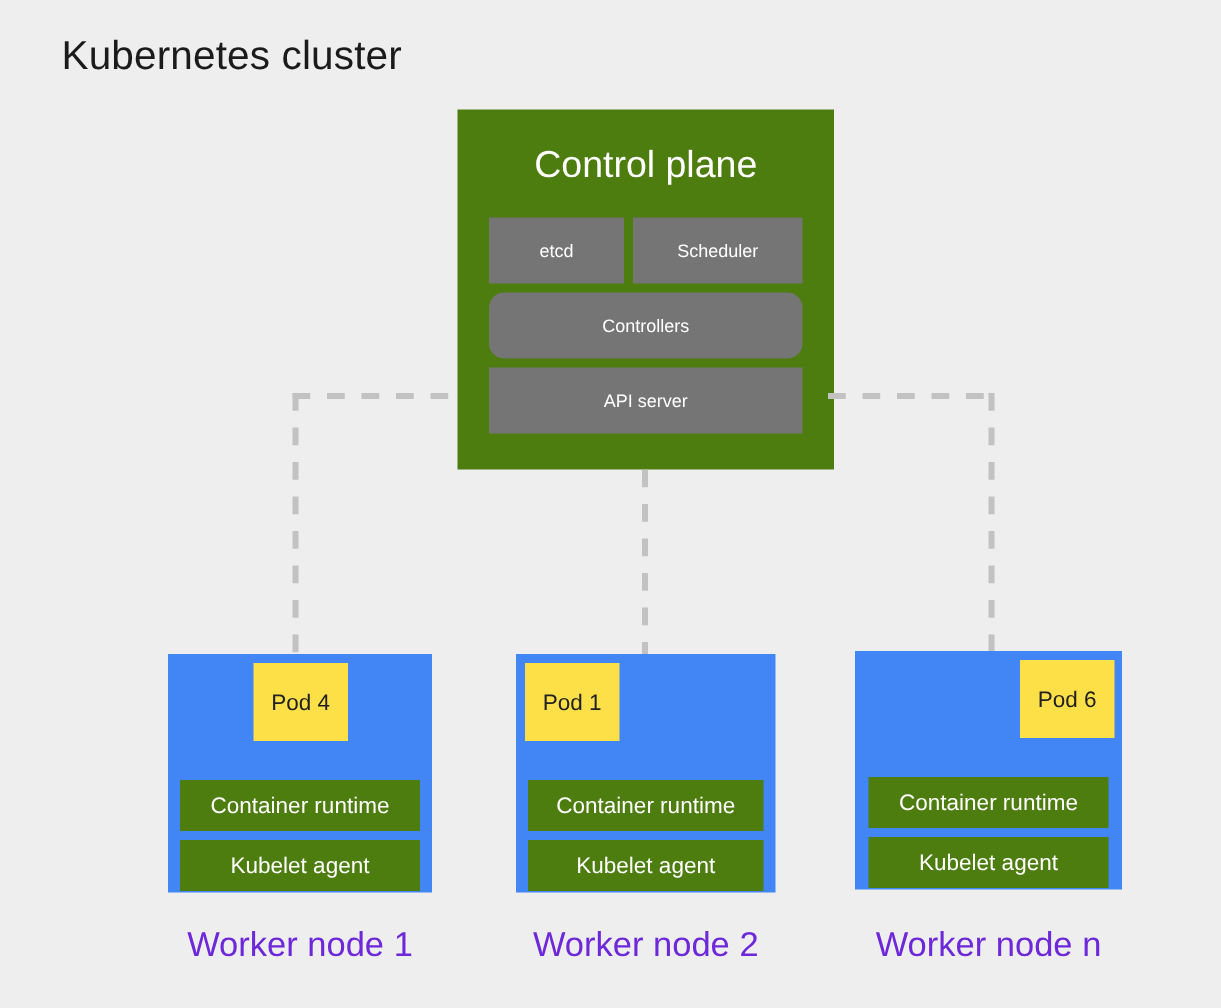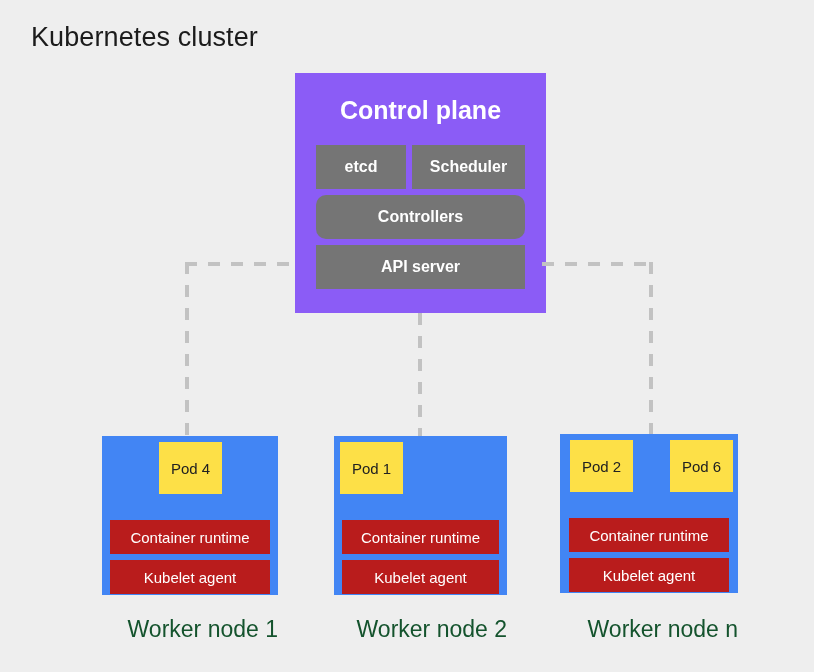--- a/index.html
+++ b/index.html
@@ -10,43 +10,42 @@
     width: 814px;
     height: 672px;
     background: #eeeeee;
     font-family: "Liberation Sans", sans-serif;
     overflow: hidden;
     position: relative;
   }
 
   #canvas {
     position: absolute;
-    left: 4px; top: 0;
+    left: 14px; top: 0;
     width: 728px;
     height: 672px;
   }
 
   
   .page-title {
     position: absolute;
     left: 27px;
     top: 20px;
     font-size: 27px;
     line-height: 34px;
     color: #1b1b1b;
     letter-spacing: 0.1px;
     white-space: nowrap;
   }
 
   
   .blue-box {
     position: absolute;
-    background: #8b5cf6;
-    box-sizing: border-box;
-    font-weight: bold;
+    background: #4d7c0f;
+    box-sizing: border-box;
   }
 
   
   #control-plane {
     left: 291px;
     top: 73px;
     width: 251px;
     height: 240px;
   }
   .cp-title {
@@ -60,21 +59,21 @@
     color: #ffffff;
     white-space: nowrap;
   }
   .gray-bar {
     position: absolute;
     background: #757575;
     color: #ffffff;
     display: flex;
     align-items: center;
     justify-content: center;
-    font-size: 16px;
+    font-size: 12px;
     line-height: 18px;
     box-sizing: border-box;
     white-space: nowrap;
   }
   #cp-etcd   { left: 21px;  top: 72px;  width: 90px;  height: 44px; }
   #cp-sched  { left: 117px; top: 72px;  width: 113px; height: 44px; }
   #cp-ctrl   { left: 21px;  top: 122px; width: 209px; height: 44px; border-radius: 10px; }
   #cp-api    { left: 21px;  top: 172px; width: 209px; height: 44px; }
 
   
@@ -125,43 +124,43 @@
   #node-1 .pod.p0 { left: 57px; top: 6px; width: 63px; height: 52px; }
   
   #node-2 .pod.p0 { left: 6px;  top: 6px; width: 63px; height: 52px; }
   #node-2 .pod.p1 { left: 106px; top: 6px; width: 63px; height: 52px; }
   
   #node-n .pod.p0 { left: 10px; top: 6px; width: 63px; height: 52px; }
   #node-n .pod.p1 { left: 110px; top: 6px; width: 63px; height: 52px; }
 
   .node-bar {
     position: absolute;
-    background: #b91c1c;
+    background: #4d7c0f;
     color: #ffffff;
     display: flex;
     align-items: center;
     justify-content: center;
     font-size: 15px;
     line-height: 17px;
     box-sizing: border-box;
     white-space: nowrap;
   }
   #node-1 .node-bar.b0 { left: 8px;  top: 84px;  width: 160px; height: 34px; }
   #node-1 .node-bar.b1 { left: 8px;  top: 124px; width: 160px; height: 34px; }
   #node-2 .node-bar.b0 { left: 8px;  top: 84px;  width: 157px; height: 34px; }
   #node-2 .node-bar.b1 { left: 8px;  top: 124px; width: 157px; height: 34px; }
   #node-n .node-bar.b0 { left: 9px;  top: 84px;  width: 160px; height: 34px; }
   #node-n .node-bar.b1 { left: 9px;  top: 124px; width: 160px; height: 34px; }
 
   .node-label {
     position: absolute;
     font-size: 23px;
     line-height: 28px;
-    color: #14532d;
-    text-align: right;
+    color: #6d28d9;
+    text-align: center;
     white-space: nowrap;
   }
   #label-1 { left: 98px;  top: 615px; width: 176px; }
   #label-2 { left: 330px; top: 615px; width: 173px; }
   #label-n { left: 556px; top: 615px; width: 178px; }
 </style>
 </head>
 <body>
 
 <div id="canvas">
@@ -190,20 +189,19 @@
   <div class="node-label" id="label-1">Worker node 1</div>
 
   <div class="worker-node" id="node-2">
     <div class="pod p0">Pod 1</div>
     <div class="node-bar b0">Container runtime</div>
     <div class="node-bar b1">Kubelet agent</div>
   </div>
   <div class="node-label" id="label-2">Worker node 2</div>
 
   <div class="worker-node" id="node-n">
-    <div class="pod p0">Pod 2</div>
     <div class="pod p1">Pod 6</div>
     <div class="node-bar b0">Container runtime</div>
     <div class="node-bar b1">Kubelet agent</div>
   </div>
   <div class="node-label" id="label-n">Worker node n</div>
 
 </div>
 
 </body></html>

